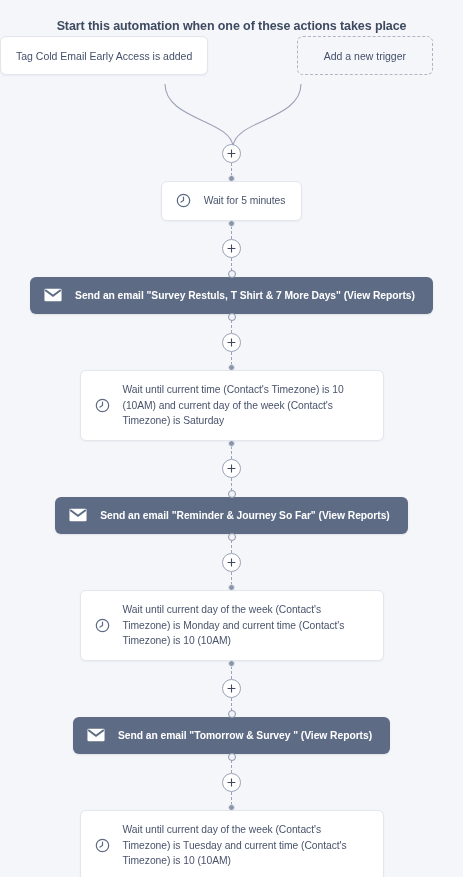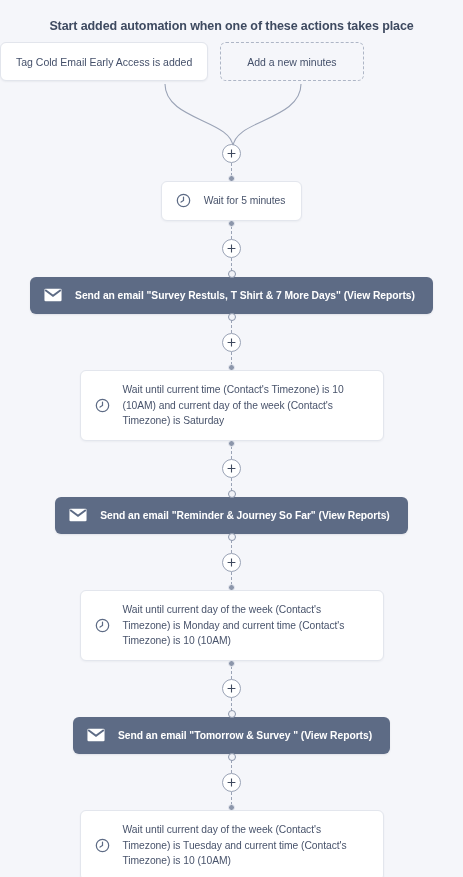--- a/index.html
+++ b/index.html
@@ -33,25 +33,25 @@
     text-align: center;
     font-size: 12.5px;
     font-weight: 600;
     color: #3e4a60;
     letter-spacing: -0.1px;
   }
 
   
   .trigger-row {
     position: absolute;
-    top: 42px;
+    top: 36px;
     left: 0;
-    width: 400px;
-    display: flex;
-    justify-content: flex-start;
+    width: 433px;
+    display: flex;
+    justify-content: space-between;
     align-items: flex-start;
     gap: 12px;
   }
 
   .trigger-box {
     background: #ffffff;
     border: 1px solid #e2e5ec;
     border-radius: 6px;
     box-shadow: 0 1px 2px rgba(40,50,70,0.06);
     height: 39px;
@@ -175,28 +175,28 @@
     white-space: nowrap;
   }
 
   .icon { flex: none; display: block; }
 </style>
 </head>
 <body>
 
 <div class="canvas">
 
-  <div class="flow-title">Start added automation when one of these actions takes place</div>
+  <div class="flow-title">Start this automation when one of these actions takes place</div>
 
   <div class="trigger-row">
     <div class="trigger-box">
       <span>Tag Cold Email Early Access is added</span>
     </div>
     <div class="trigger-box dashed">
-      <span>Add a new minutes</span>
+      <span>Add a new trigger</span>
     </div>
   </div>
 
   <svg class="curves">
     <path d="M 165 84 C 165 120, 232 120, 233 147" fill="none" stroke="#9aa3b6" stroke-width="1.1"></path>
     <path d="M 301 84 C 301 120, 234 120, 233 147" fill="none" stroke="#9aa3b6" stroke-width="1.1"></path>
   </svg>
 
   <div class="stack">
 

